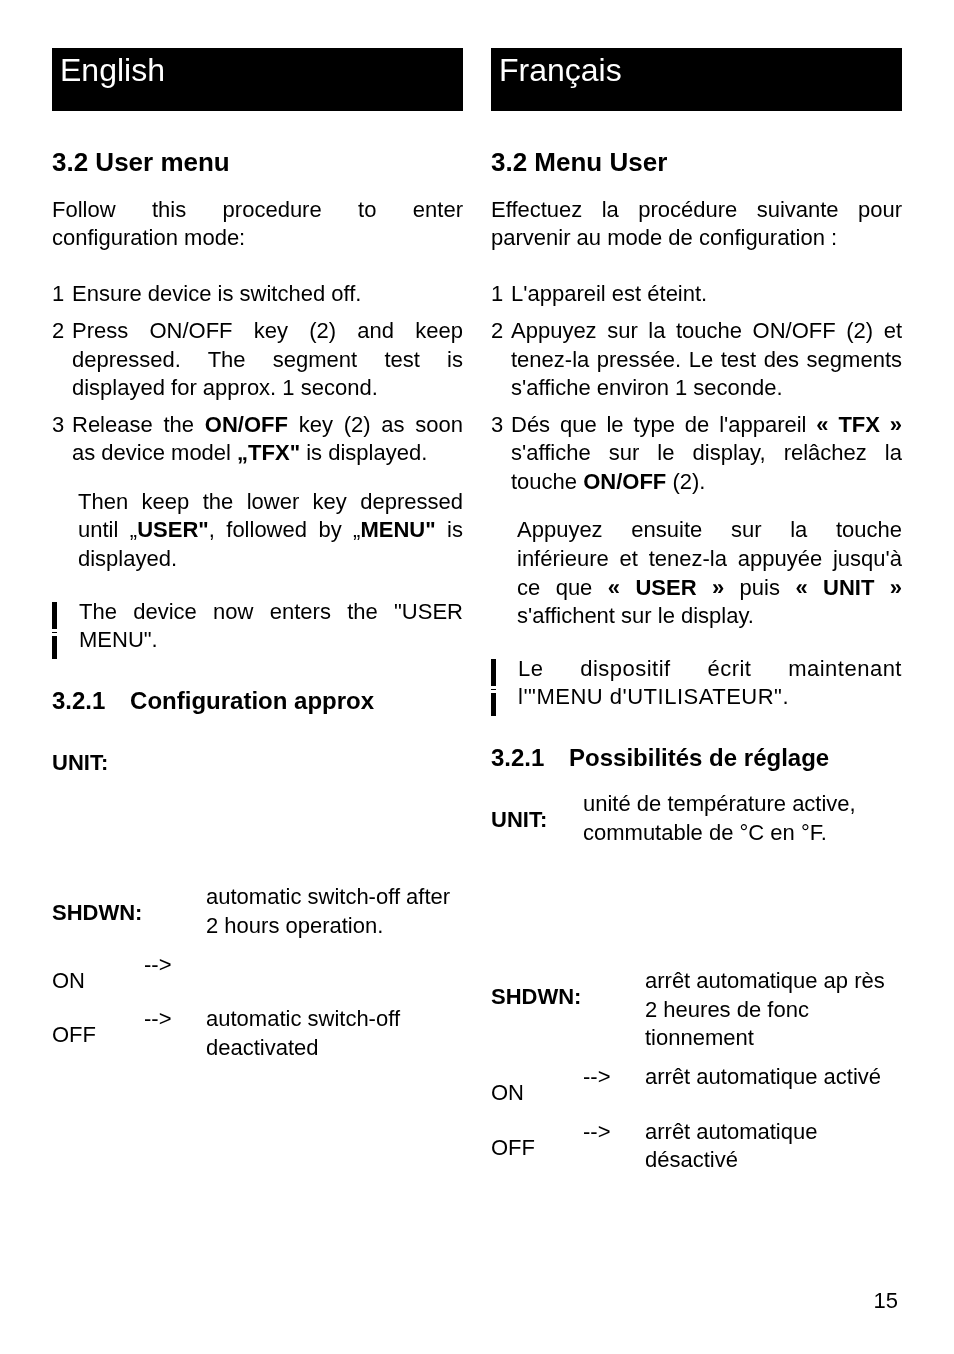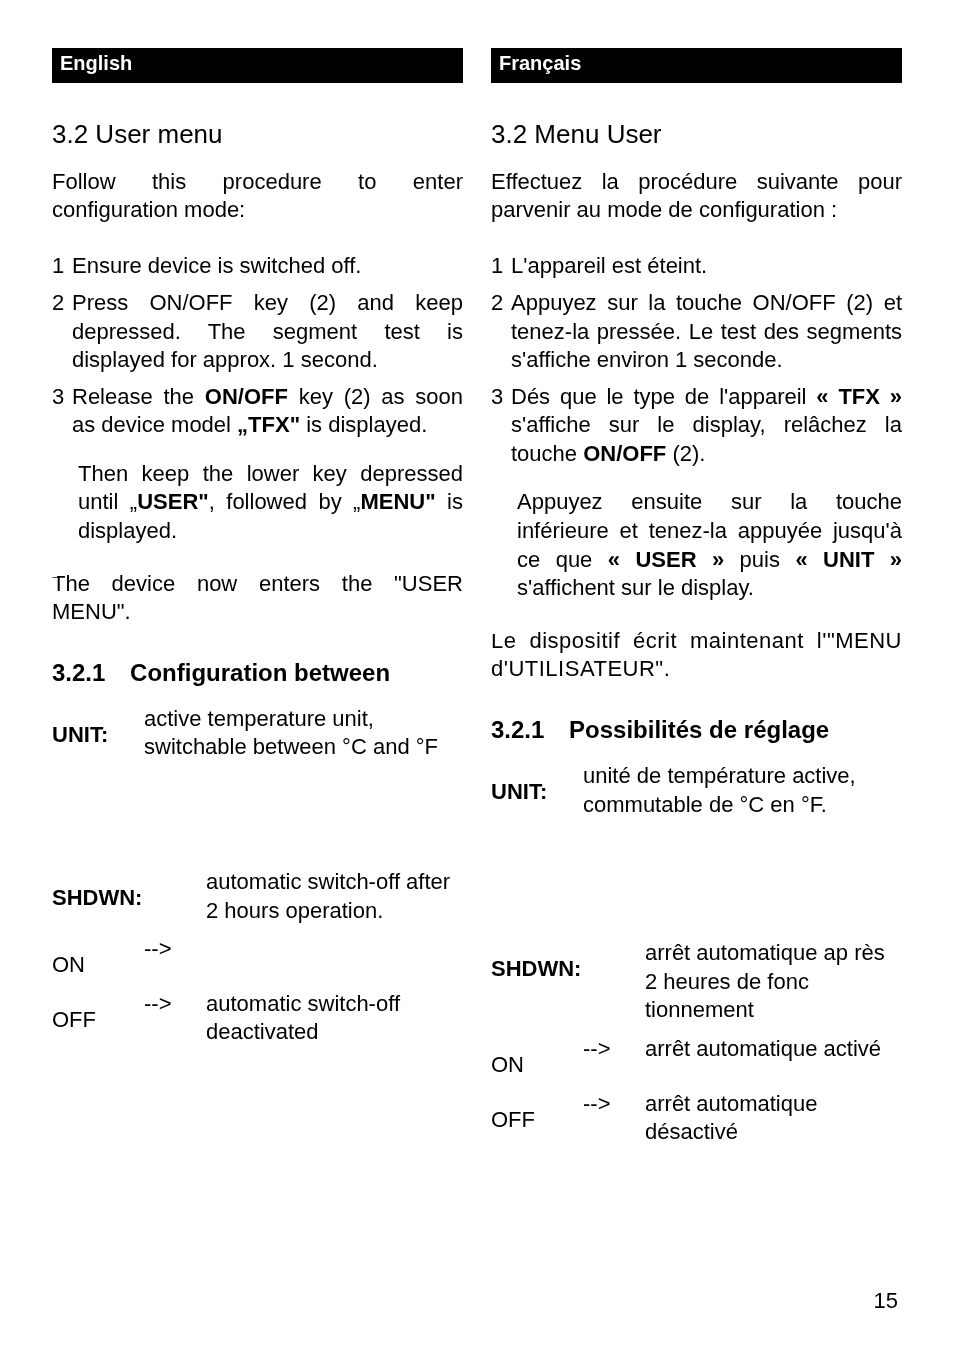--- a/index.html
+++ b/index.html
@@ -15,28 +15,27 @@
     display: flex;
     gap: 28px;
   }
   .col {
     flex: 1;
     min-width: 0;
   }
   .lang-header {
     background: #000;
     color: #fff;
-    padding: 4px 8px 8px 8px;
-    font-size: 20px;
+    padding: 4px 8px 22px 8px;
+    font-size: 32px;
     margin-bottom: 36px;
-    font-weight: bold;
   }
   h2 {
     font-size: 26px;
-    font-weight: 400;
+    font-weight: 700;
     margin-bottom: 18px;
   }
   p.intro {
     font-size: 22px;
     line-height: 1.28;
     margin-bottom: 28px;
     text-align: justify;
   }
   ol.steps {
     list-style: none;
@@ -58,21 +57,20 @@
   .subpara {
     font-size: 22px;
     line-height: 1.3;
     margin: 14px 0 0 26px;
     text-align: justify;
   }
   .note-block {
     display: flex;
     align-items: flex-start;
     margin: 24px 0 32px 0;
-    flex-direction: column;
   }
   .note-bar {
     width: 5px;
     background: #000;
     margin-right: 22px;
     align-self: stretch;
     position: relative;
     top: 4px;
   }
   .note-bar::before, .note-bar::after {
@@ -152,26 +150,25 @@
 
     <p class="subpara">Then keep the lower key depressed until „<b>USER"</b>, followed by „<b>MENU"</b> is displayed.</p>
 
     <div class="note-block">
       <div class="note-bar"></div>
       <div class="note-text">The device now enters the "USER MENU".</div>
     </div>
 
     <h3>
       <span class="h3-num">3.2.1</span>
-      <span>Configuration between</span>
+      <span>Configuration approx</span>
     </h3>
 
     <div class="def-row">
       <div class="def-label">UNIT:</div>
-      <div class="def-val">active temperature unit, switchable between °C and °F</div>
     </div>
 
     <div class="spacer-lg"></div>
 
     <div class="def-row shdwn">
       <div class="def-label">SHDWN:</div>
       <div class="def-val">automatic switch-off after 2 hours operation.</div>
     </div>
     <div class="def-row">
       <div class="def-label" style="font-weight:400">ON</div>

